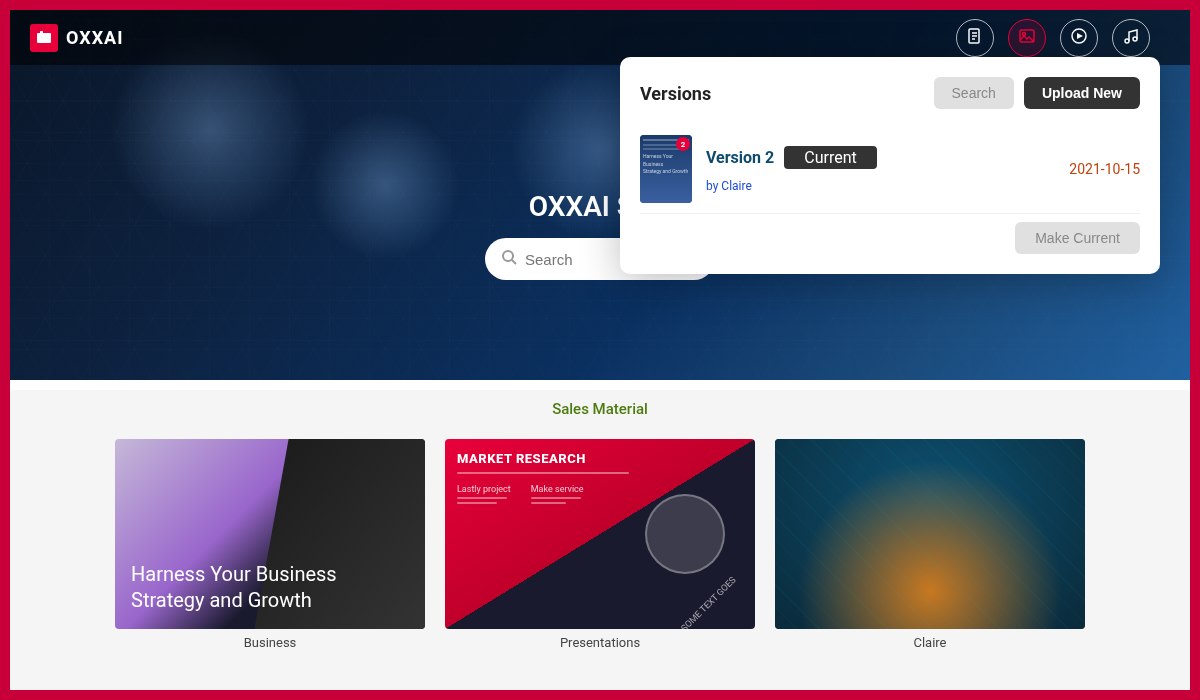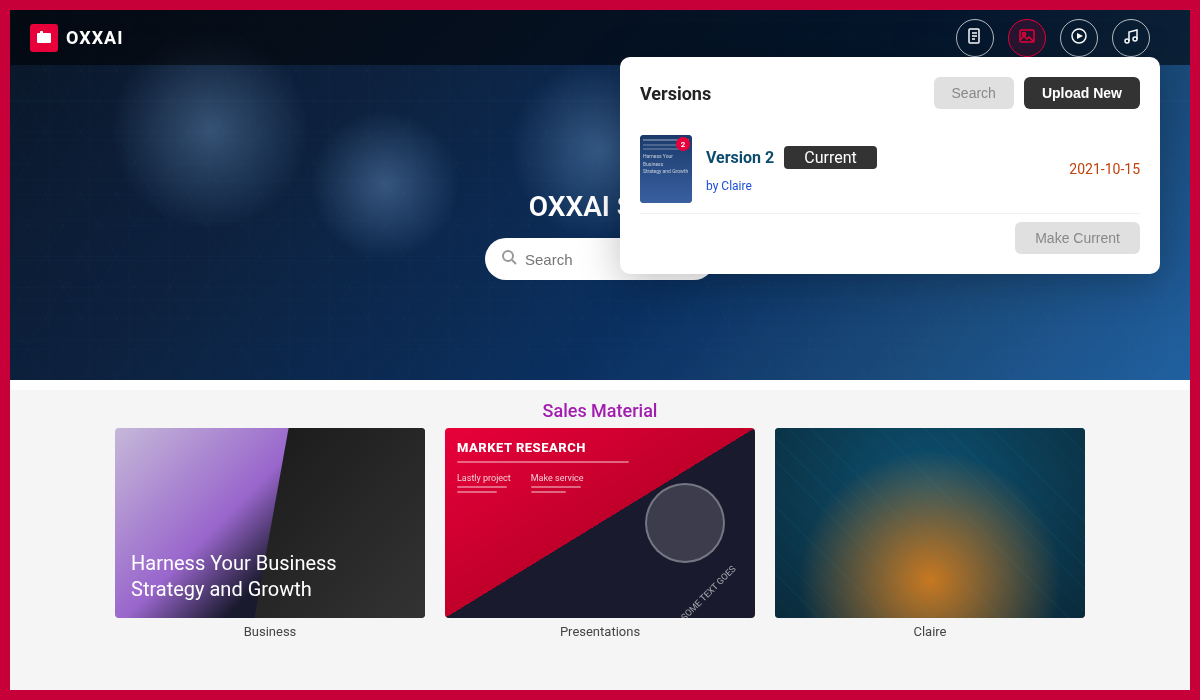--- a/index.html
+++ b/index.html
@@ -173,23 +173,23 @@
       top: 380px;
       left: 0;
       right: 0;
       bottom: 0;
       background: #f5f5f5;
       padding: 10px 30px;
     }
 
     .sales-title {
       text-align: center;
-      font-size: 18px;
-      color: #a21caf;
-      margin-bottom: 7px;
+      font-size: 15px;
+      color: #4d7c0f;
+      margin-bottom: 21px;
       font-weight: 500;
     }
 
     .cards-row {
       display: flex;
       gap: 20px;
       justify-content: center;
     }
 
     .card-item {

